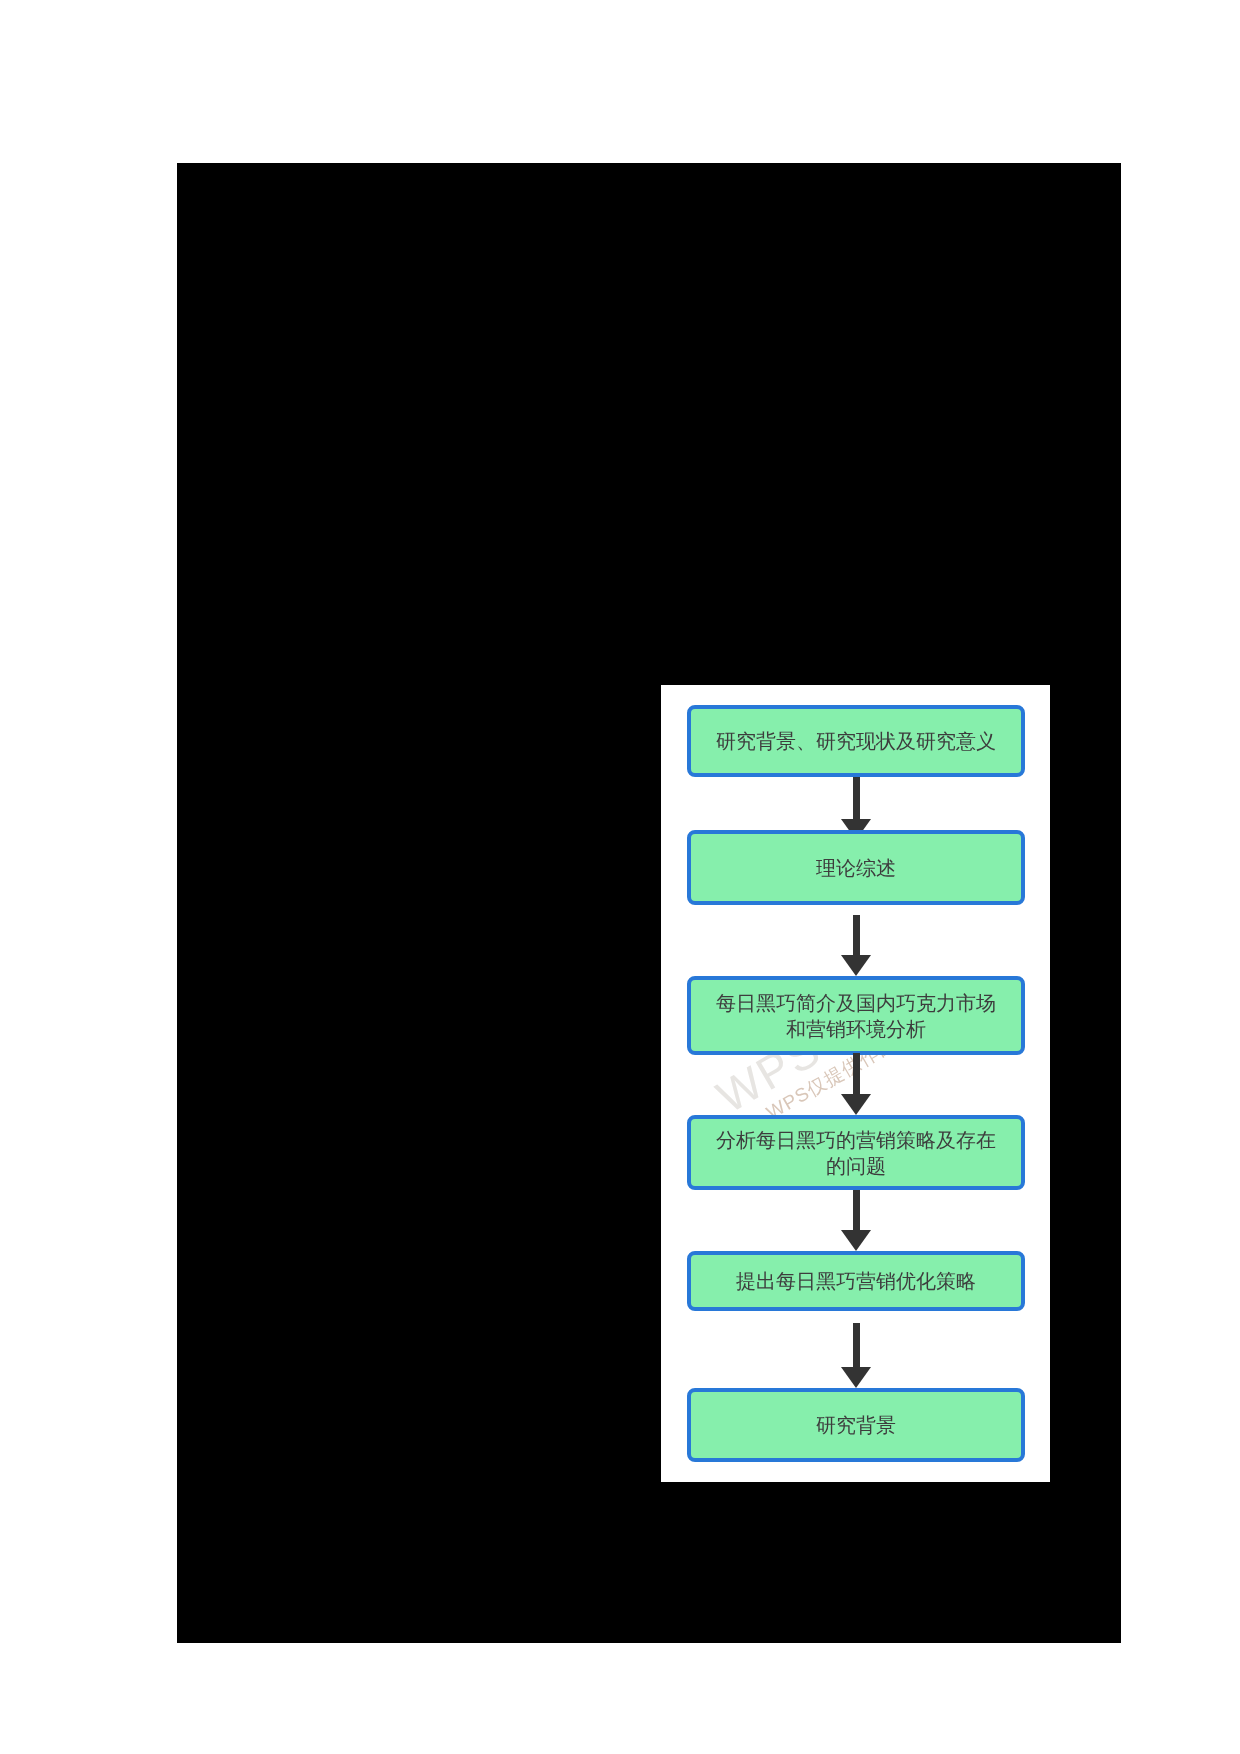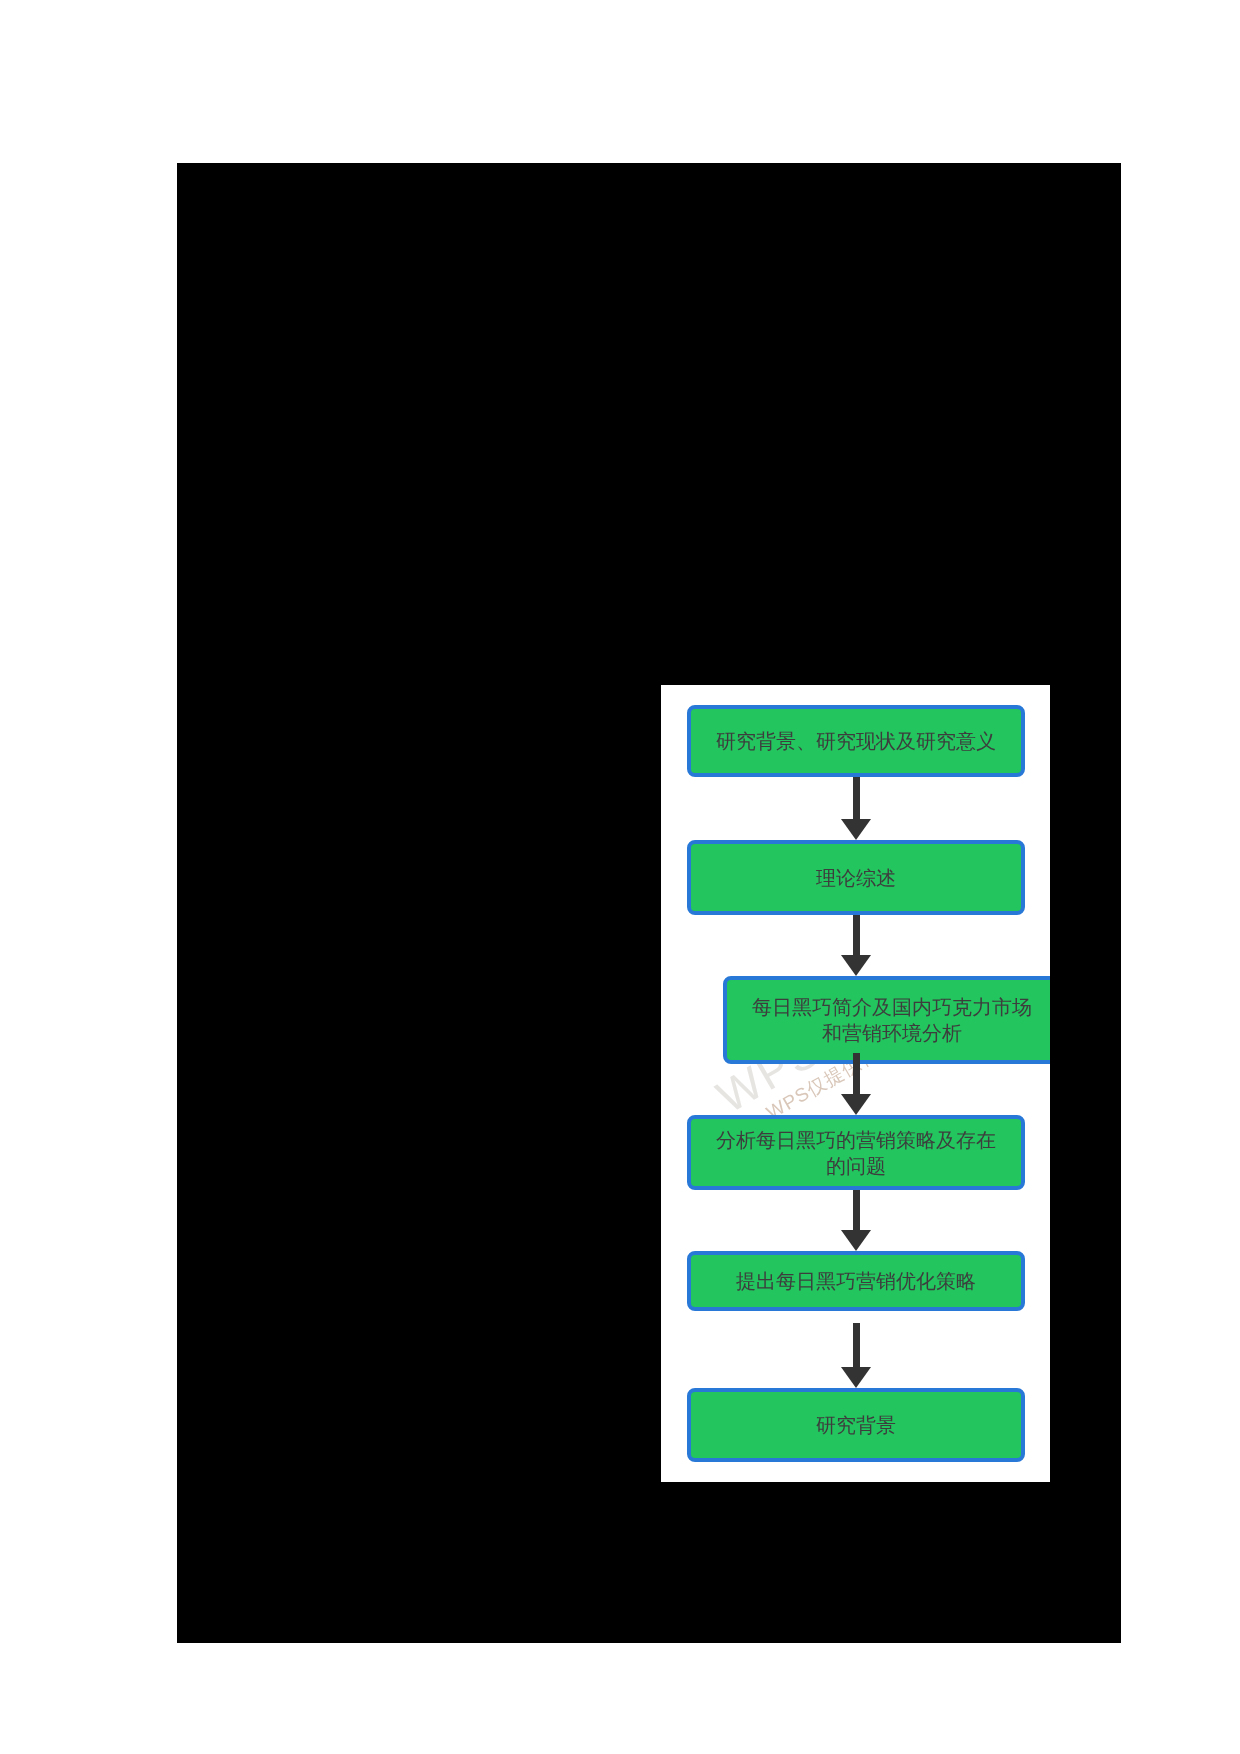--- a/index.html
+++ b/index.html
@@ -56,36 +56,36 @@
     letter-spacing: 1px;
     color: #d9c7b9;
     margin: -4px 0 0 34px;
     white-space: nowrap;
   }
   
   .node {
     position: absolute;
     left: 26px;
     width: 338px;
-    background: #22c55e;
+    background: #86efac;
     border: 4px solid #2878d8;
     border-radius: 8px;
     display: flex;
     align-items: center;
     justify-content: center;
     text-align: center;
     font-size: 20px;
     line-height: 1.3;
     color: #3d3d3d;
     white-space: pre-line;
     z-index: 2;
   }
   .n1 { top: 20px;  height: 72px; }
-  .n2 { top: 155px; height: 75px; }
-  .n3 { top: 291px; height: 88px; margin-left: 36px; }
+  .n2 { top: 145px; height: 75px; }
+  .n3 { top: 291px; height: 79px; }
   .n4 { top: 430px; height: 75px; text-align: center; }
   .n5 { top: 566px; height: 60px; }
   .n6 { top: 703px; height: 74px; }
   
   .arrow {
     position: absolute;
     left: 179px;
     width: 32px;
     display: flex;
     flex-direction: column;

